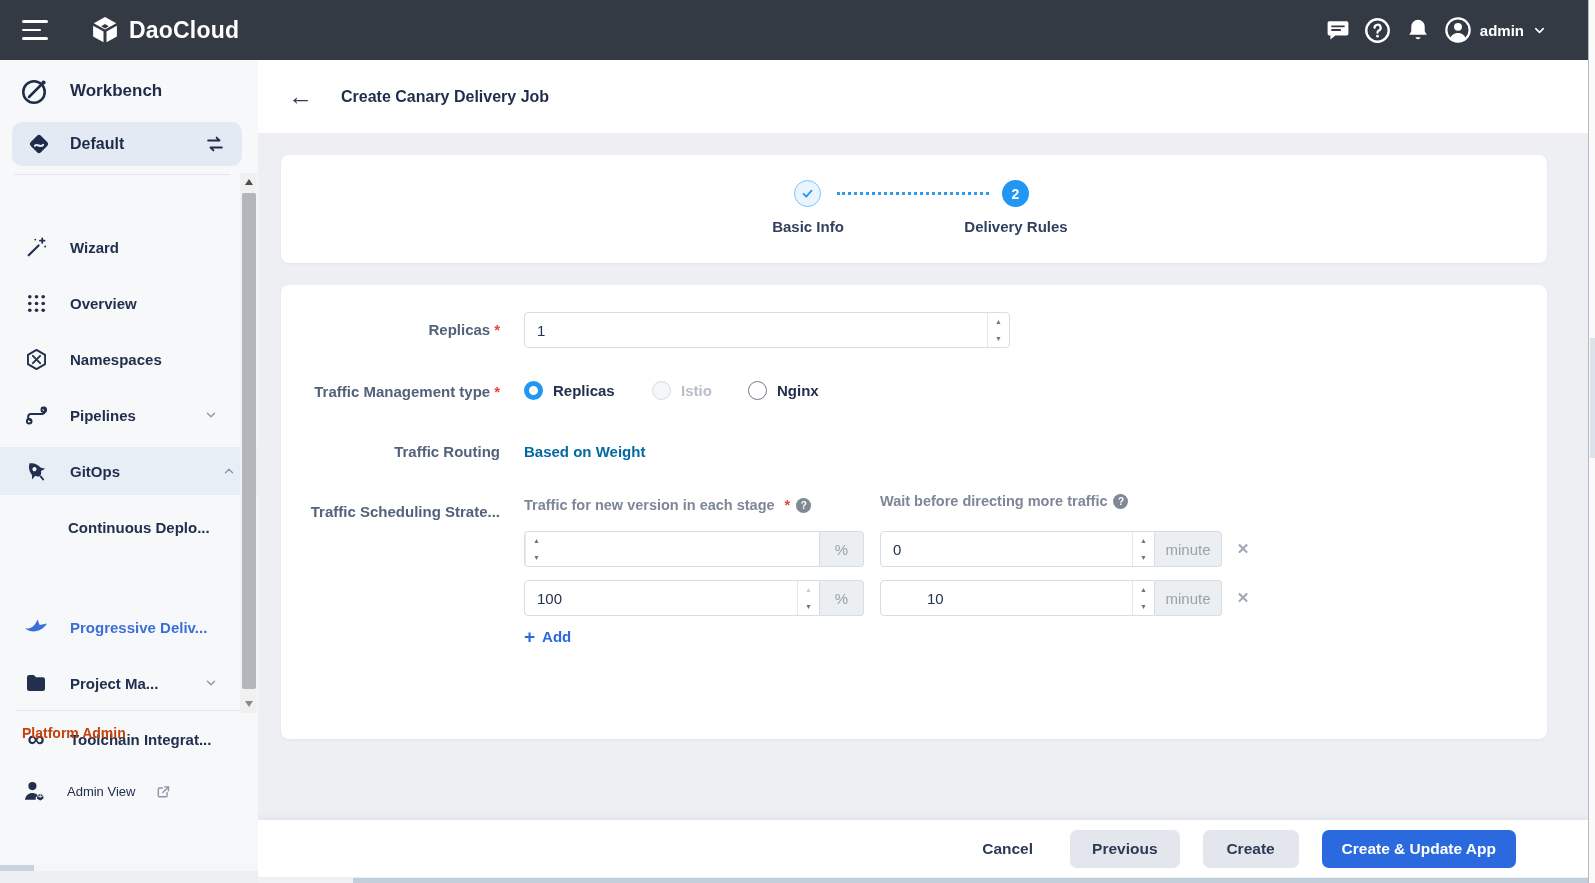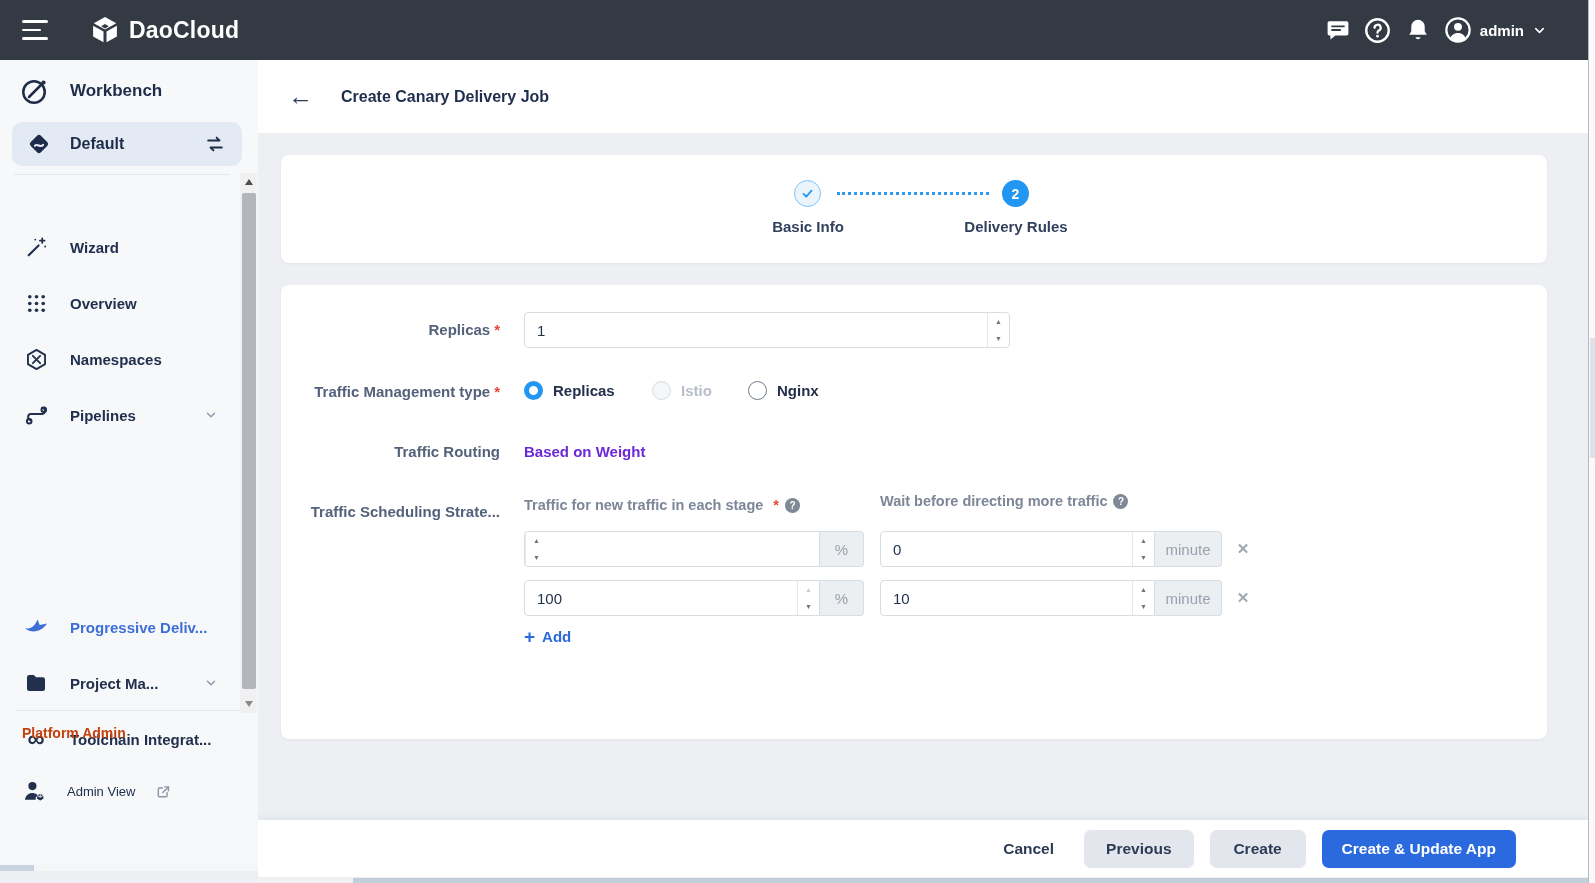--- a/index.html
+++ b/index.html
@@ -82,29 +82,29 @@
   .spin-btn.dim { color:#c9ced6; }
   .suffix { position:absolute; height:36px; background:#ecEFF2; background:#eceff2; border:1px solid #d8dde4; border-left:none; border-radius:0 4px 4px 0; display:flex; align-items:center; justify-content:center; font-size:15px; color:#99a2ae; }
   .radio-row { position:absolute; display:flex; align-items:center; }
   .radio { width:19px; height:19px; border-radius:50%; flex:none; }
   .radio.sel { border:5.5px solid #2196f3; background:#fff; }
   .radio.dis { border:1.5px solid #d6dbe1; background:#f5f6f8; }
   .radio.off { border:1.5px solid #6f7a88; background:#fff; }
   .radio-lbl { font-size:15px; font-weight:600; margin-left:10px; }
   .radio-lbl.on { color:#22304d; }
   .radio-lbl.gray { color:#b8bfc9; }
-  .static-val { position:absolute; font-size:15px; font-weight:600; color:#6d28d9; }
+  .static-val { position:absolute; font-size:15px; font-weight:600; color:#0369a1; }
   .col-header { position:absolute; font-size:14.5px; font-weight:700; color:#7d8797; display:flex; align-items:center; gap:6px; white-space:nowrap; }
   .help-dot { width:15px; height:15px; border-radius:50%; background:#7f8995; color:#fff; font-size:10px; font-weight:700; display:flex; align-items:center; justify-content:center; cursor:pointer; }
   .x-btn { position:absolute; width:20px; height:20px; display:flex; align-items:center; justify-content:center; color:#a0a8b3; font-size:15px; font-weight:700; cursor:pointer; }
   .add-link { position:absolute; left:243px; top:342px; display:flex; align-items:center; gap:7px; color:#2a6ade; font-size:15px; font-weight:600; cursor:pointer; }
   .add-plus { font-size:19px; font-weight:700; line-height:1; }
 
   
-  .footer-bar { position:absolute; left:0; top:760px; width:1337px; height:57px; background:#fff; box-shadow:0 -2px 6px rgba(30,50,90,.07); display:flex; align-items:center; justify-content:flex-end; gap:16px; padding-right:79px; z-index:5; }
+  .footer-bar { position:absolute; left:0; top:760px; width:1337px; height:57px; background:#fff; box-shadow:0 -2px 6px rgba(30,50,90,.07); display:flex; align-items:center; justify-content:flex-end; gap:23px; padding-right:79px; z-index:5; }
   .btn { height:38px; border:none; border-radius:7px; font-family:"Liberation Sans",sans-serif; font-size:15.5px; font-weight:600; cursor:pointer; display:flex; align-items:center; justify-content:center; }
   .btn-text { background:transparent; color:#2c3a55; padding:0 14px; }
   .btn-gray { background:#e3e7ed; color:#2c3a55; min-width:96px; padding:0 22px; }
   .btn-blue { background:#2a6ade; color:#fff; min-width:186px; padding:0 20px; }
 
   .bottom-strip { position:absolute; left:0; top:817px; width:1337px; height:6px; background:#f1f2f4; }
   .bottom-thumb { position:absolute; left:95px; top:0.5px; height:5px; width:1242px; background:#c2cfda; cursor:grab; }
   .right-edge { position:absolute; right:0; top:0; width:7px; height:883px; background:#fafafa; border-left:1px solid #b6bac0; z-index:30; }
   .right-thumb { position:absolute; left:1px; top:338px; width:5px; height:120px; background:#dde3ea; }
 
@@ -249,21 +249,39 @@
         </svg>
       </span>
       <span class="ni-label">Pipelines</span>
       <span class="chev">
         <svg width="14" height="14" viewBox="0 0 24 24">
             <path d="M6 9l6 6 6-6" fill="none" stroke="#8b97a7" stroke-width="2.4" stroke-linecap="round" stroke-linejoin="round"></path>
           </svg>
       </span>
     </div>
 
-
+    <div class="nav-item active-bg" style="top:399px">
+      <span class="ni-icon">
+        <svg width="25" height="25" viewBox="0 0 24 24" fill="#22304d" transform="rotate(-40)">
+          <path d="M12 1.8c3.6 2 5.4 5.8 5.4 9.7l2.7 3.8-4.5-.9c-.9 1.8-2.6 3.1-3.6 3.1s-2.7-1.3-3.6-3.1l-4.5.9 2.7-3.8c0-3.9 1.8-7.7 5.4-9.7z"></path>
+          <circle cx="12" cy="9" r="2" fill="#f6f8fa"></circle>
+          <path d="M12 18.5v3.5" stroke="#22304d" stroke-width="1.8" stroke-linecap="round"></path>
+        </svg>
+      </span>
+      <span class="ni-label">GitOps</span>
+      <span class="chev">
+        <svg width="14" height="14" viewBox="0 0 24 24">
+            <path d="M6 15l6-6 6 6" fill="none" stroke="#8b97a7" stroke-width="2.4" stroke-linecap="round" stroke-linejoin="round"></path>
+          </svg>
+      </span>
+    </div>
+
+    <div class="nav-item child" style="top:455px">
+      <span class="ni-label">Continuous Deplo...</span>
+    </div>
 
 
     <div class="nav-item blue-item" style="top:555px">
       <span class="ni-icon">
         <svg width="26" height="26" viewBox="0 0 24 24" fill="#3e6ed8">
           <path d="M1.8 13.4c5.8.6 9.4-2.6 11.6-8.4l2 5.2 6.8-1.4c-4.6 7.2-13.4 9.6-20.4 4.6z"></path>
         </svg>
       </span>
       <span class="ni-label">Progressive Deliv...</span>
     </div>
@@ -374,21 +392,21 @@
         <span class="radio off"></span>
         <span class="radio-lbl on">Nginx</span>
       </div>
 
       <div class="f-label" style="top:158px">Traffic Routing</div>
       <div class="static-val" style="left:243px; top:158px;">Based on Weight</div>
 
       <div class="f-label" style="top:218px">Traffic Scheduling Strate...</div>
 
       <div class="col-header" style="left:243px; top:212px;">
-        <span>Traffic for new traffic in each stage</span>
+        <span>Traffic for new version in each stage</span>
           <span class="req">*</span>
         <span class="help-dot">?</span>
       </div>
       <div class="col-header" style="left:599px; top:208px;">
         <span>Wait before directing more traffic</span>
         <span class="help-dot">?</span>
       </div>
 
       <div class="num-box" style="left:243px; top:246px; width:296px; border-radius:4px 0 0 4px;">
         <span class="spinner">
@@ -408,21 +426,21 @@
       <span class="x-btn" style="left:952px; top:254px;">✕</span>
 
       <div class="num-box" style="left:243px; top:295px; width:296px; border-radius:4px 0 0 4px;">
         <input type="text" value="100" style="">
         <span class="spinner">
           <span class="spin-btn dim">▲</span>
           <span class="spin-btn">▼</span>
         </span>
       </div>
       <div class="suffix" style="left:539px; top:295px; width:44px;">%</div>
-      <div class="num-box" style="left:599px; top:295px; width:275px; border-radius:4px 0 0 4px;">
+      <div class="num-box" style="left:599px; top:295px; width:275px; border-radius:4px 0 0 4px;padding-left:34px;">
         <input type="text" value="10" style="">
         <span class="spinner">
           <span class="spin-btn">▲</span>
           <span class="spin-btn">▼</span>
         </span>
       </div>
       <div class="suffix" style="left:874px; top:295px; width:67px;">minute</div>
       <span class="x-btn" style="left:952px; top:303px;">✕</span>
 
       <div class="add-link">

